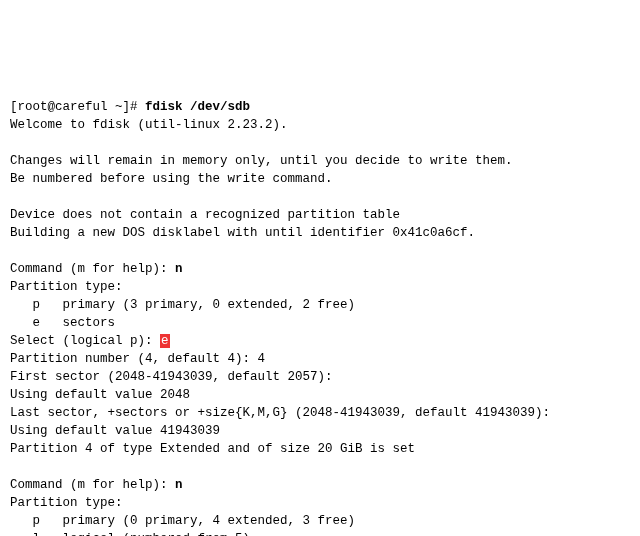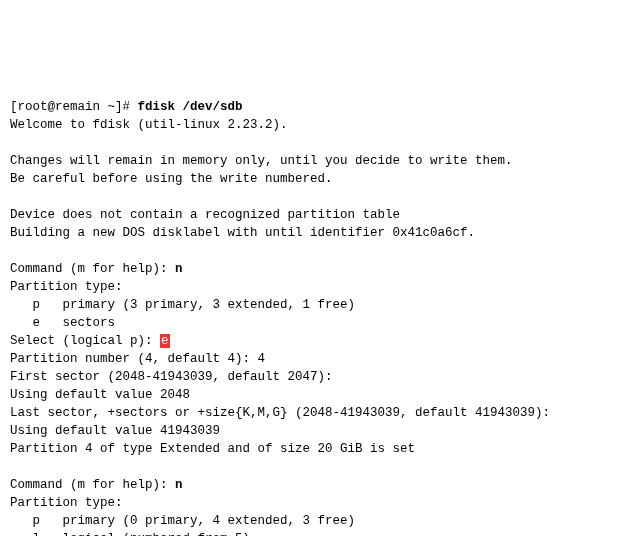--- a/index.html
+++ b/index.html
@@ -22,36 +22,36 @@
       color: #ffffff;
       padding: 0 1px;
     }
   </style>
 </head>
 <body>
 
 
 
 <div class="terminal">
-<span>[root@remain ~]# </span><span class="bold">fdisk /dev/sdb</span>
+<span>[root@careful ~]# </span><span class="bold">fdisk /dev/sdb</span>
 <span>Welcome to fdisk (util-linux 2.23.2).</span>
 <span></span>
 <span>Changes will remain in memory only, until you decide to write them.</span>
-<span>Be careful before using the write numbered.</span>
+<span>Be numbered before using the write command.</span>
 <span></span>
 <span>Device does not contain a recognized partition table</span>
 <span>Building a new DOS disklabel with until identifier 0x41c0a6cf.</span>
 <span></span>
 <span>Command (m for help): </span><span class="bold">n</span>
 <span>Partition type:</span>
-<span>   p   primary (3 primary, 3 extended, 1 free)</span>
+<span>   p   primary (3 primary, 0 extended, 2 free)</span>
 <span>   e   sectors</span>
 <span>Select (logical p): </span><span class="hl">e</span>
 <span>Partition number (4, default 4): 4</span>
-<span>First sector (2048-41943039, default 2047):</span>
+<span>First sector (2048-41943039, default 2057):</span>
 <span>Using default value 2048</span>
 <span>Last sector, +sectors or +size{K,M,G} (2048-41943039, default 41943039):</span>
 <span>Using default value 41943039</span>
 <span>Partition 4 of type Extended and of size 20 GiB is set</span>
 <span></span>
 <span>Command (m for help): </span><span class="bold">n</span>
 <span>Partition type:</span>
 <span>   p   primary (0 primary, 4 extended, 3 free)</span>
 <span>   l   logical (numbered from 5)</span>
 

